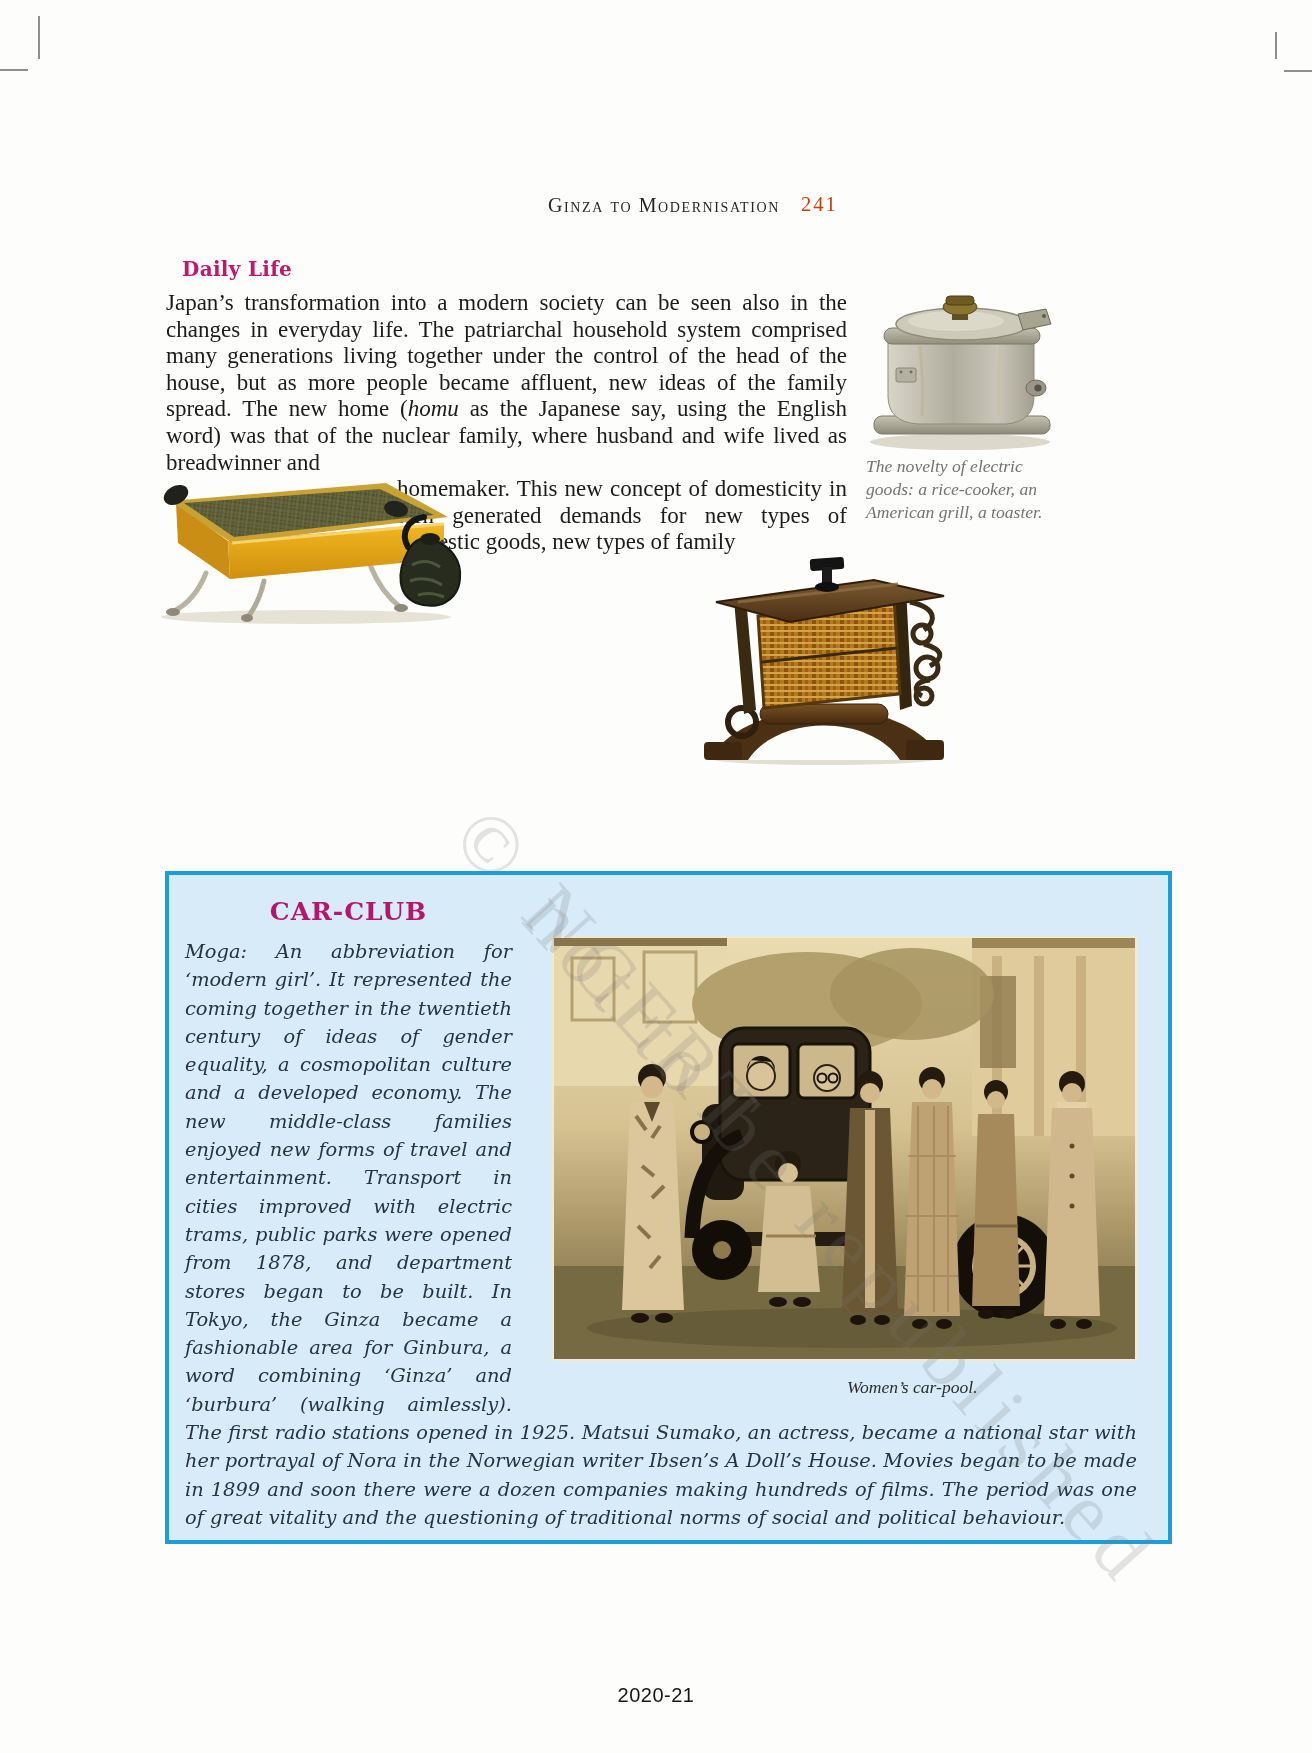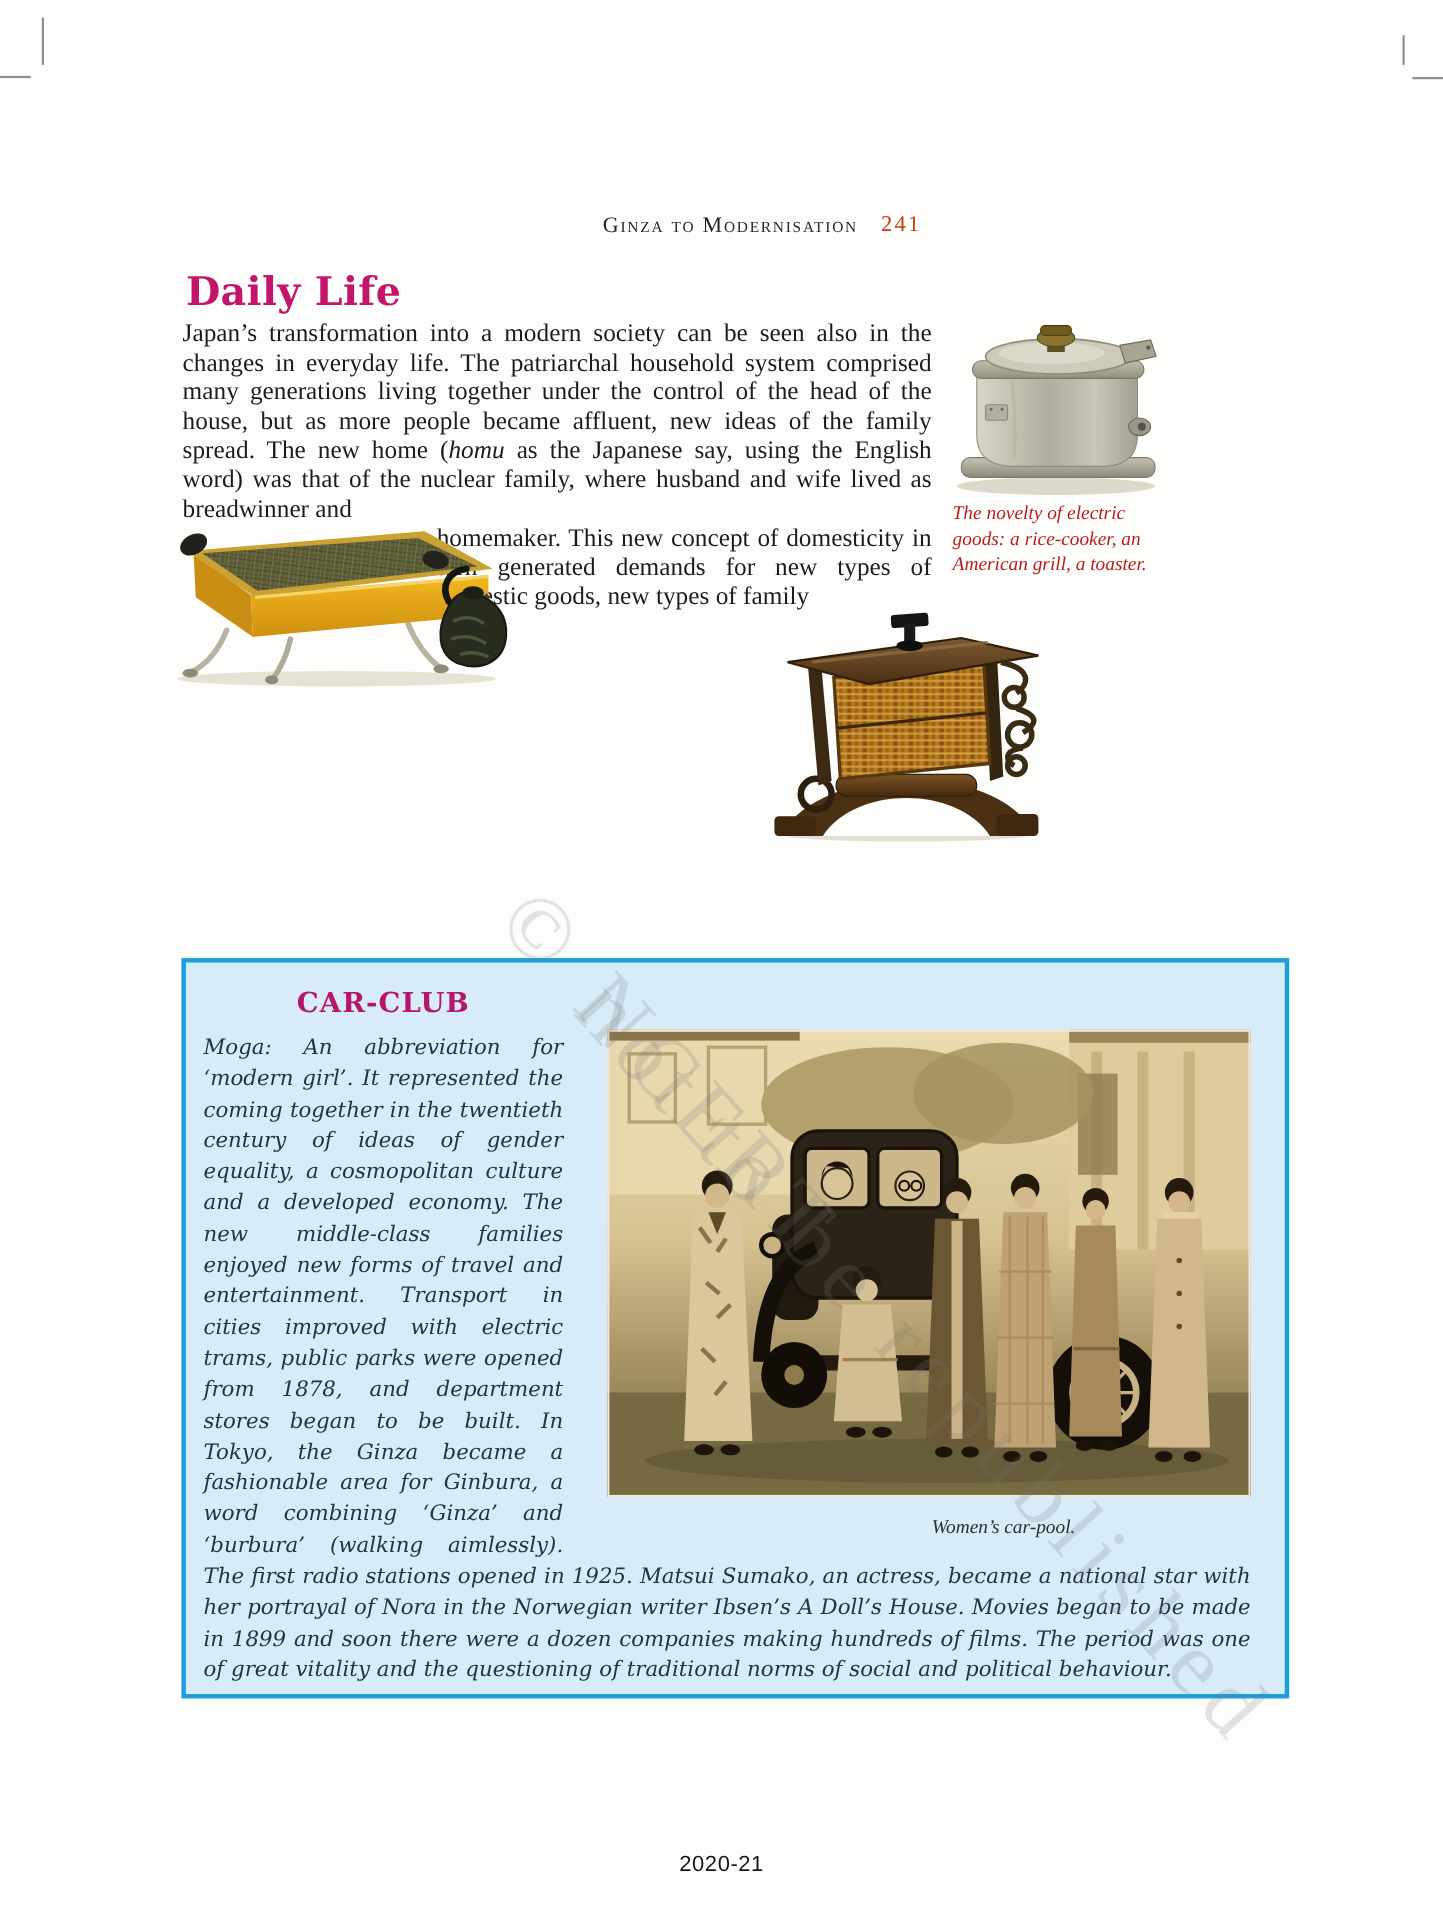--- a/index.html
+++ b/index.html
@@ -4,33 +4,33 @@
 <style>
   html,body{margin:0;padding:0;background:#e9e9e9;}
   .page{position:relative;width:1312px;height:1753px;background:#fdfdfc;margin:0 auto;overflow:hidden;
         font-family:"Liberation Serif",serif;color:#1c1c1c;}
   .crop{position:absolute;background:#8f8f8f;}
   
   .running-head{position:absolute;left:548px;top:194px;font-variant:small-caps;font-size:20px;
         letter-spacing:1.6px;color:#262626;}
   .page-num{position:absolute;left:801px;top:193px;font-size:20.5px;letter-spacing:2px;color:#c2410c;}
   
-  .section-h{position:absolute;left:165px;top:240px;margin:4px;font-family:"DejaVu Serif",serif;
-        font-weight:bold;font-size:36px;color:#c2156b;letter-spacing:.3px;}
+  .section-h{position:absolute;left:165px;top:240px;margin:17px;font-family:"DejaVu Serif",serif;
+        font-weight:bold;font-size:20px;color:#c2156b;letter-spacing:.3px;}
   
   .main-col{position:absolute;left:166px;top:290px;width:681px;font-size:23px;line-height:26.6px;
         text-align:justify;}
   .main-col p{margin:0;}
   .p-wrap1{margin-left:231px !important;width:450px;}
   .p-wrap2{margin-left:293px !important;width:264px;}
   .p-end{width:548px;}
   
   .rice-photo{position:absolute;left:860px;top:276px;}
   .electric-caption{position:absolute;left:866px;top:455px;width:192px;font-style:italic;
-        font-size:17.6px;line-height:23px;color:#b91c1c;}
+        font-size:17.6px;line-height:23px;color:#737373;}
   .grill-photo{position:absolute;left:146px;top:455px;}
   .toaster-photo{position:absolute;left:698px;top:538px;}
   
   .car-club-box{position:absolute;left:165px;top:871px;width:1007px;height:673px;box-sizing:border-box;
         background:#d7ecf8;border:4px solid #1b9edb;padding:16px 31px 10px 16px;}
   .car-club-h{width:364px;text-align:center;margin:6px 0 12px 0;font-family:"DejaVu Serif",serif;
         font-weight:bold;font-size:25px;color:#b5156b;letter-spacing:1px;}
   .carpool-fig{float:right;width:585px;margin:45px 0 0 20px;padding-left:40px;}
   .carpool-fig figcaption{margin-top:12px;padding-left:295px;font-family:"Liberation Serif",serif;
         font-style:italic;font-size:17.6px;color:#2c2c2c;}

